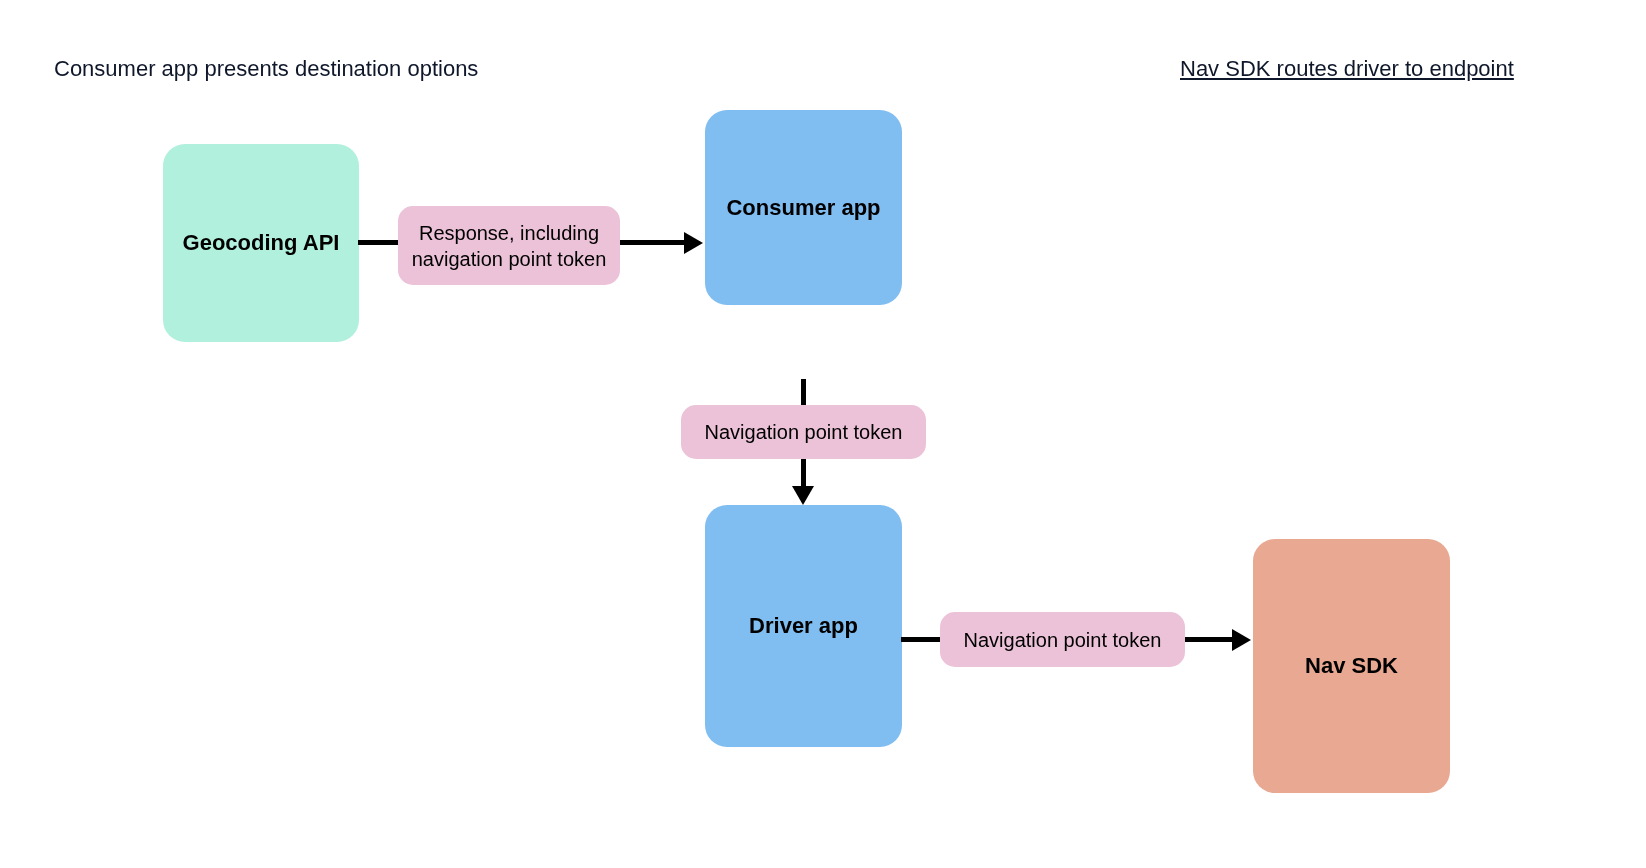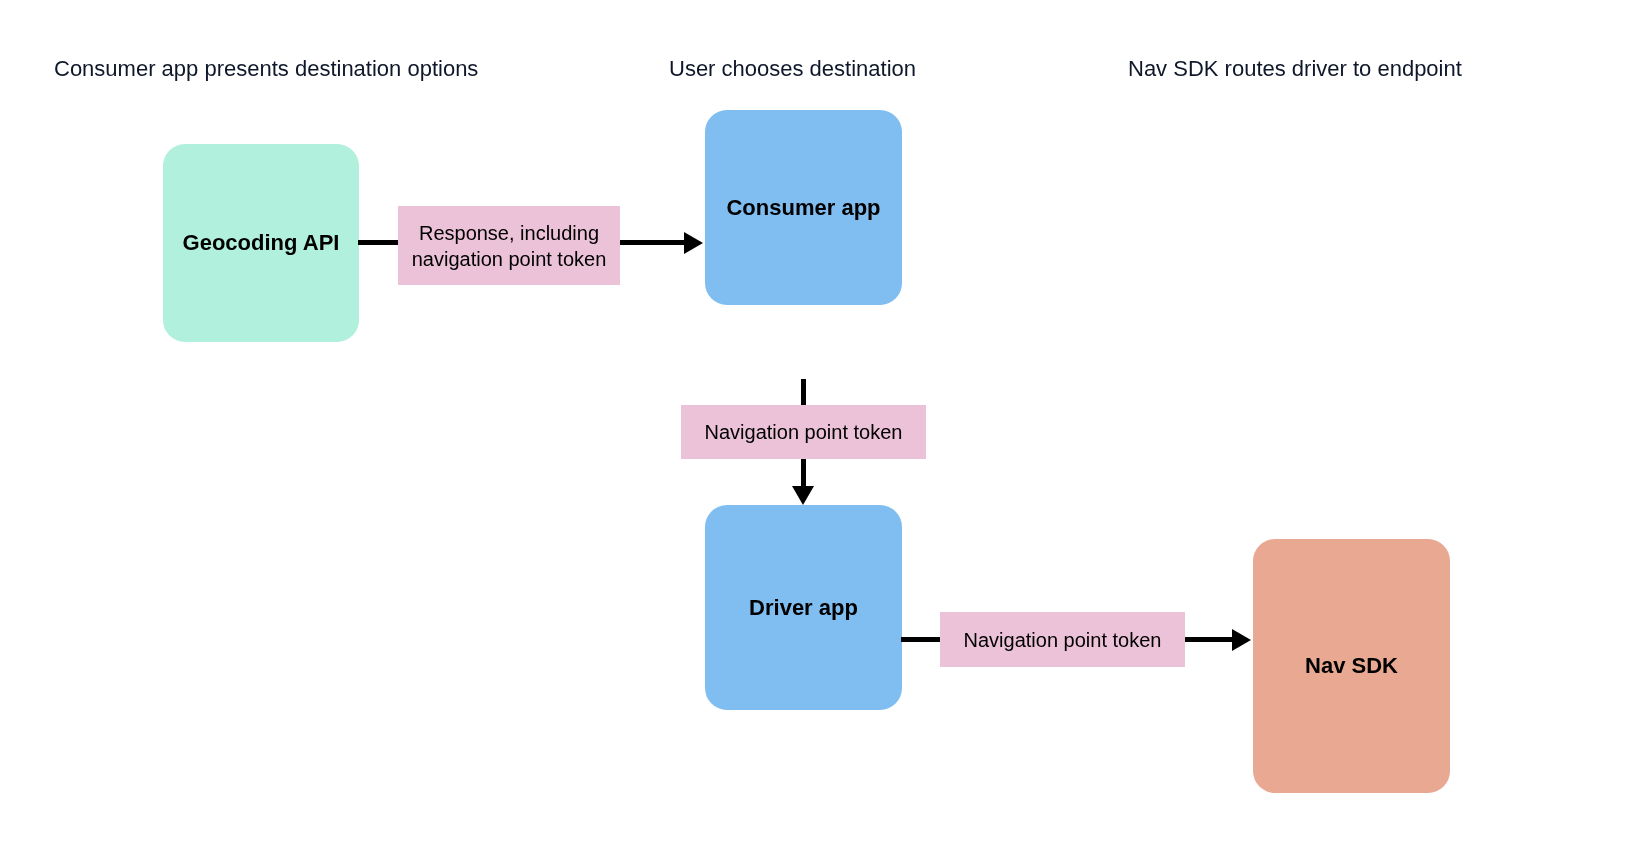--- a/index.html
+++ b/index.html
@@ -27,21 +27,21 @@
   .col-header {
     position: absolute;
     font-size: 22px;
     line-height: 26px;
     font-weight: 400;
     color: #0f172a;
     white-space: nowrap;
   }
   #hdr-1 { left: 54px;   top: 56px; }
   #hdr-2 { left: 669px;  top: 56px; }
-  #hdr-3 { left: 1128px; top: 56px; }
+  #hdr-3 { left: 1180px; top: 56px; text-decoration: underline; }
 
   
   .node {
     position: absolute;
     border-radius: 22px;
     display: flex;
     align-items: center;
     justify-content: center;
     text-align: left;
   }
@@ -56,35 +56,36 @@
   #node-geocoding {
     left: 163px; top: 144px;
     width: 196px; height: 198px;
   }
   #node-consumer {
     left: 705px; top: 110px;
     width: 197px; height: 195px;
   }
   #node-driver {
     left: 705px; top: 505px;
-    width: 197px; height: 205px;
+    width: 197px; height: 242px;
   }
   #node-navsdk {
     left: 1253px; top: 539px;
     width: 197px; height: 254px;
   }
 
   
   .edge-label {
     position: absolute;
     display: flex;
     align-items: center;
     justify-content: center;
     text-align: center;
     z-index: 5;
+    border-radius: 15px;
   }
   .edge-label-text {
     font-size: 20px;
     line-height: 26px;
     font-weight: 400;
     color: #000;
   }
   #label-response {
     left: 398px; top: 206px;
     width: 222px; height: 79px;
@@ -139,21 +140,20 @@
   #edge3-seg-a { left: 901px; top: 637px; width: 43px; }
   #edge3-seg-b { left: 1181px; top: 637px; width: 51px; }
   #edge3-head  { left: 1232px; top: 629px; }
 </style>
 </head>
 <body style="background-color: rgb(255, 255, 255);">
 
 <div id="canvas">
 
   <div id="hdr-1" class="col-header">Consumer app presents destination options</div>
-  <div id="hdr-2" class="col-header">User chooses destination</div>
   <div id="hdr-3" class="col-header">Nav SDK routes driver to endpoint</div>
 
   <div id="edge1-seg-a" class="edge-line h-line"></div>
   <div id="edge1-seg-b" class="edge-line h-line"></div>
   <div id="edge1-head" class="arrow-head arrow-right"></div>
 
   <div id="edge2-seg-a" class="edge-line v-line"></div>
   <div id="edge2-seg-b" class="edge-line v-line"></div>
   <div id="edge2-head" class="arrow-head arrow-down"></div>
 

